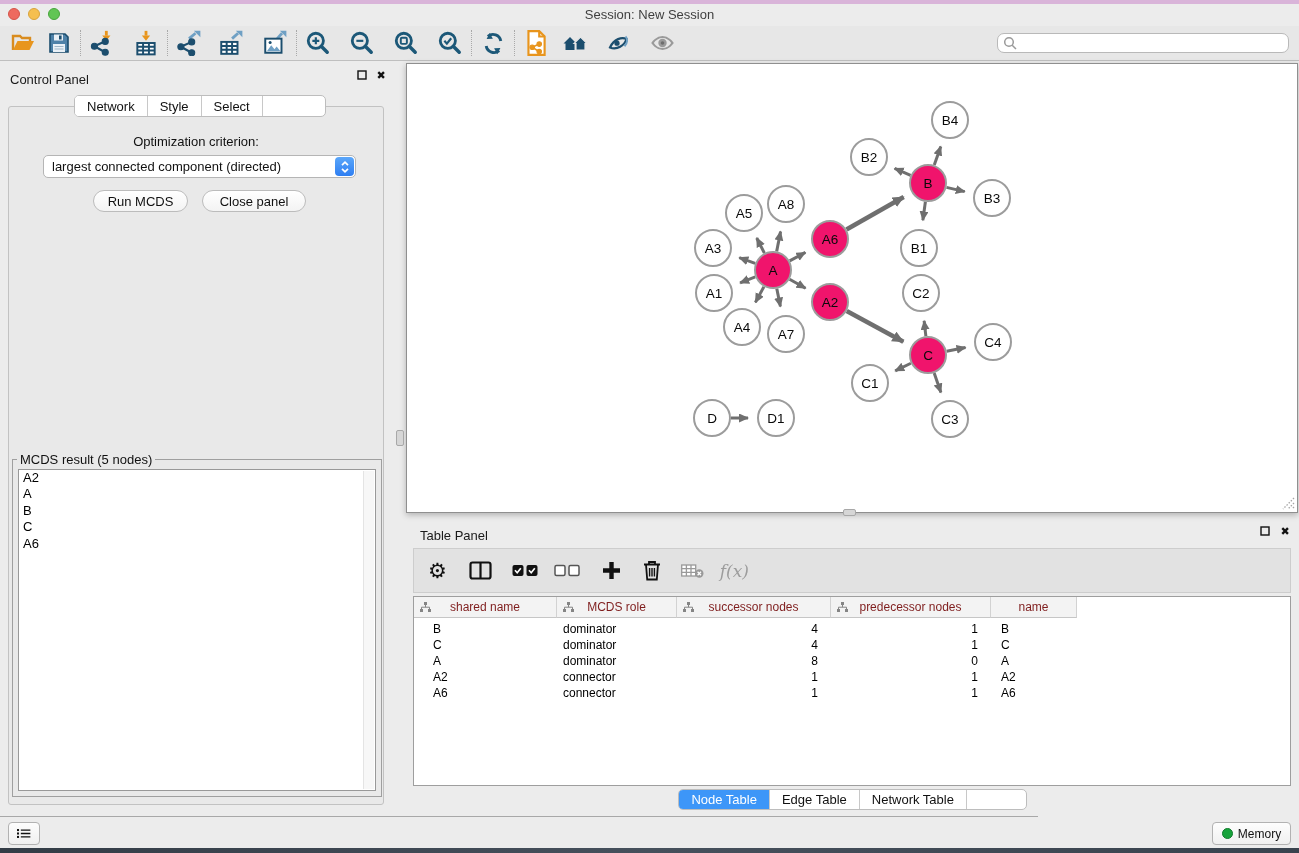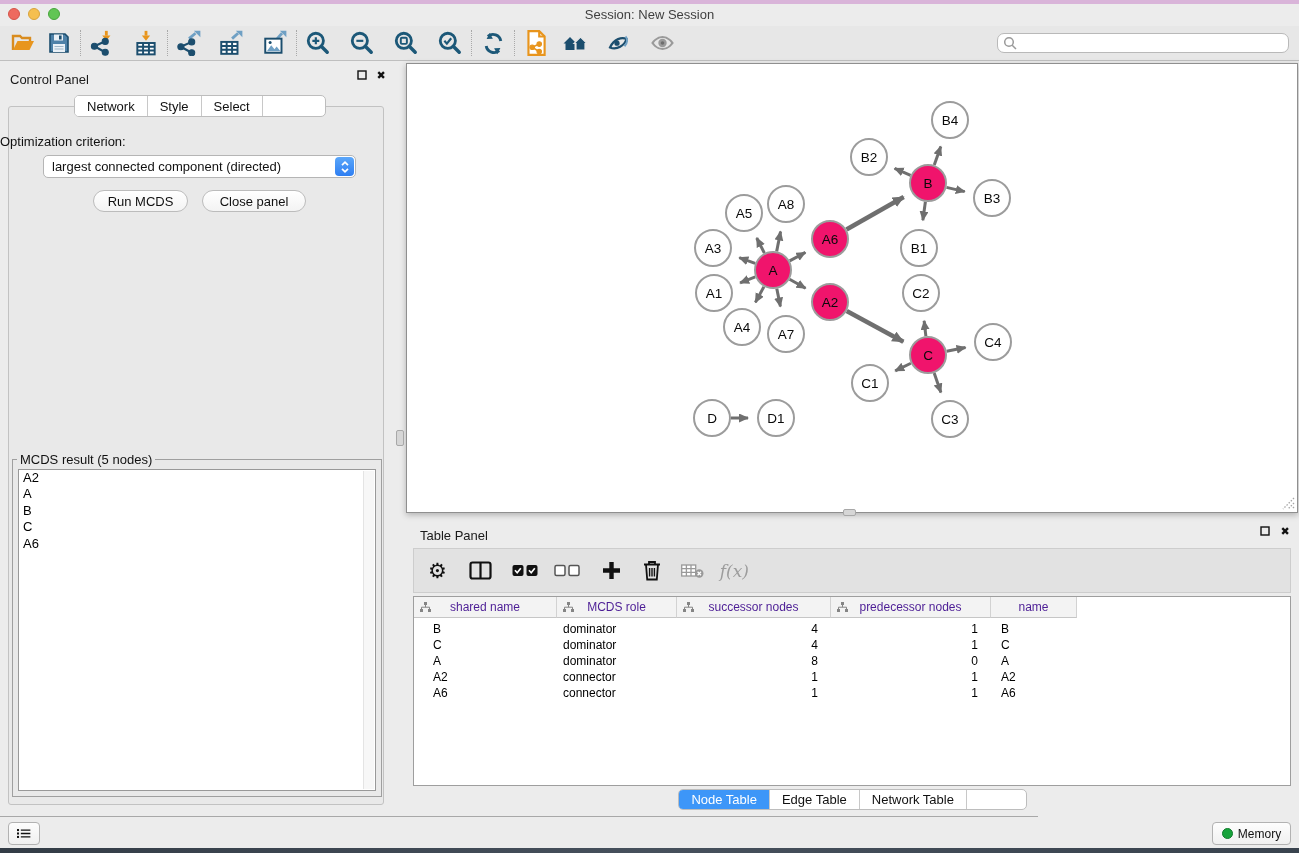--- a/index.html
+++ b/index.html
@@ -45,21 +45,21 @@
   .seg-control {
     position:absolute; display:flex; background:#fff; border:1px solid #bdbdbd;
     border-radius:5px; overflow:hidden; height:22px; z-index:5;
   }
   .seg {
     font-size:13px; color:#111; display:flex; align-items:center; justify-content:center;
     border-right:1px solid #c8c8c8; padding:0 12px; background:#fff; white-space:nowrap;
   }
   .seg:last-child { border-right:none;margin-top:28px; }
   .seg.active { background:#3d96f8; color:#fff; }
-  .opt-label { position:absolute; left:0; right:0; top:72px; font-size:13px; color:#111; }
+  .opt-label { position:absolute; left:0; right:0; top:72px; text-align:center; font-size:13px; color:#111; }
   .dropdown {
     position:absolute; left:43px; top:93px; width:313px; height:23px; background:#fff;
     border:1px solid #b5b5b5; border-radius:5px; font-size:13px; color:#111;
     display:flex; align-items:center; padding-left:8px;
   }
   .dd-stepper {
     position:absolute; right:1px; top:1px; width:19px; height:19px; border-radius:4px;
     background:linear-gradient(#5ba7fa,#2e7ef2); display:flex; align-items:center; justify-content:center;
   }
   .btn {
@@ -102,21 +102,21 @@
     background:#e2e2e2; border:1px solid #cdcdcd; display:flex; align-items:center;
   }
   .tp-icon { display:flex; align-items:center; justify-content:center; height:30px; cursor:default; }
   .tbl-wrap {
     position:absolute; left:7px; top:78px; width:878px; height:190px;
     background:#fff; border:1px solid #9e9e9e; overflow:hidden;
   }
   .tbl-header { position:absolute; left:0; top:0; height:21px; display:flex; }
   .th {
     position:relative; height:21px; background:#f3f3f3; border-right:1px solid #d2d2d2;
-    border-bottom:1px solid #c6c6c6; font-size:12px; color:#4c1d95;
+    border-bottom:1px solid #c6c6c6; font-size:12px; color:#7f1d1d;
     display:flex; align-items:center; justify-content:center;
   }
   .th .hicon { position:absolute; left:6px; top:5px; }
   .tbl-body { position:absolute; left:0; top:21px; right:0; bottom:0; font-size:12px; color:#000; }
   .tr { display:flex; height:16px; align-items:center; }
   .td { overflow:hidden; white-space:nowrap; }
   .bottom-tabs { position:absolute; left:0; right:0; top:271px; display:flex; justify-content:center; }
 
   
   .statusbar { left:0; top:816px; width:1038px; height:32px; background:#ececec; border-top:1px solid #a8a8a8; }

